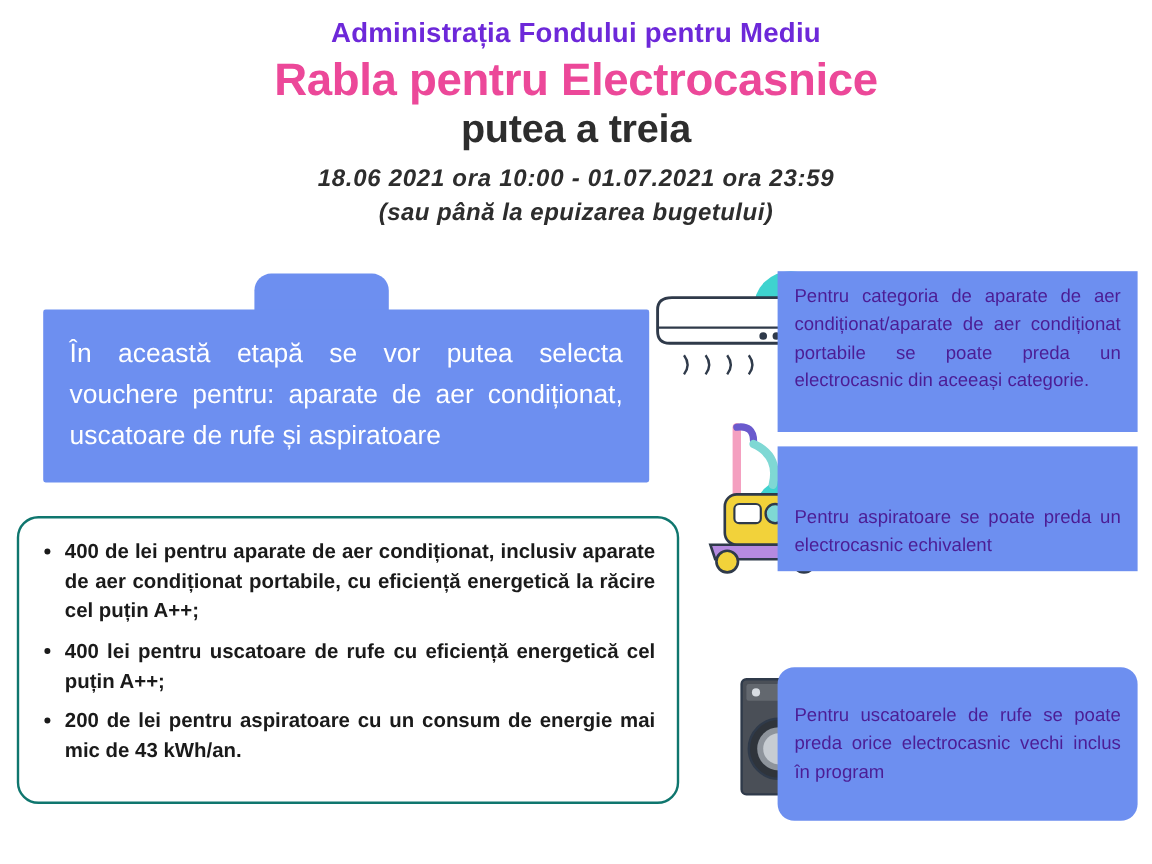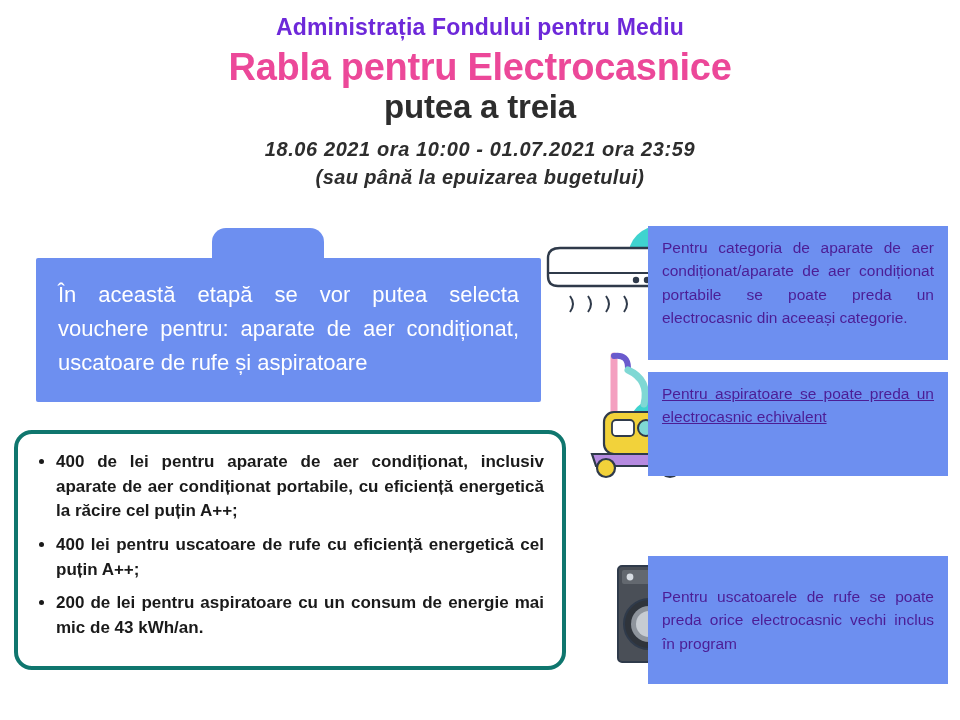--- a/index.html
+++ b/index.html
@@ -94,21 +94,21 @@
     border-top-right-radius: 14px;
   }
 
   
   .bullet-box {
     position: absolute;
     left: 14px;
     top: 430px;
     width: 552px;
     height: 240px;
-    border: 4px solid #0f766e;
+    border: 2px solid #0f766e;
     border-radius: 18px;
     box-sizing: border-box;
     padding: 16px 18px 10px 12px;
     background: #ffffff;
   }
   .bullet-box ul {
     margin: 0;
     padding-left: 26px;
     list-style: disc;
   }
@@ -137,30 +137,30 @@
     top: 226px;
     width: 300px;
     height: 134px;
   }
   #info-vacuum {
     left: 648px;
     top: 372px;
     width: 300px;
     height: 104px;
     display: flex;
-    align-items: flex-start;
-    text-decoration: underline;
+    align-items: flex-end;
   }
   #info-dryer {
     left: 648px;
     top: 556px;
     width: 300px;
     height: 128px;
     display: flex;
     align-items: center;
+    border-radius: 14px;
   }
 
   
   .teal-circle {
     position: absolute;
     border-radius: 50%;
     background: #3fd3cf;
   }
   #circle-ac {
     left: 628px;

